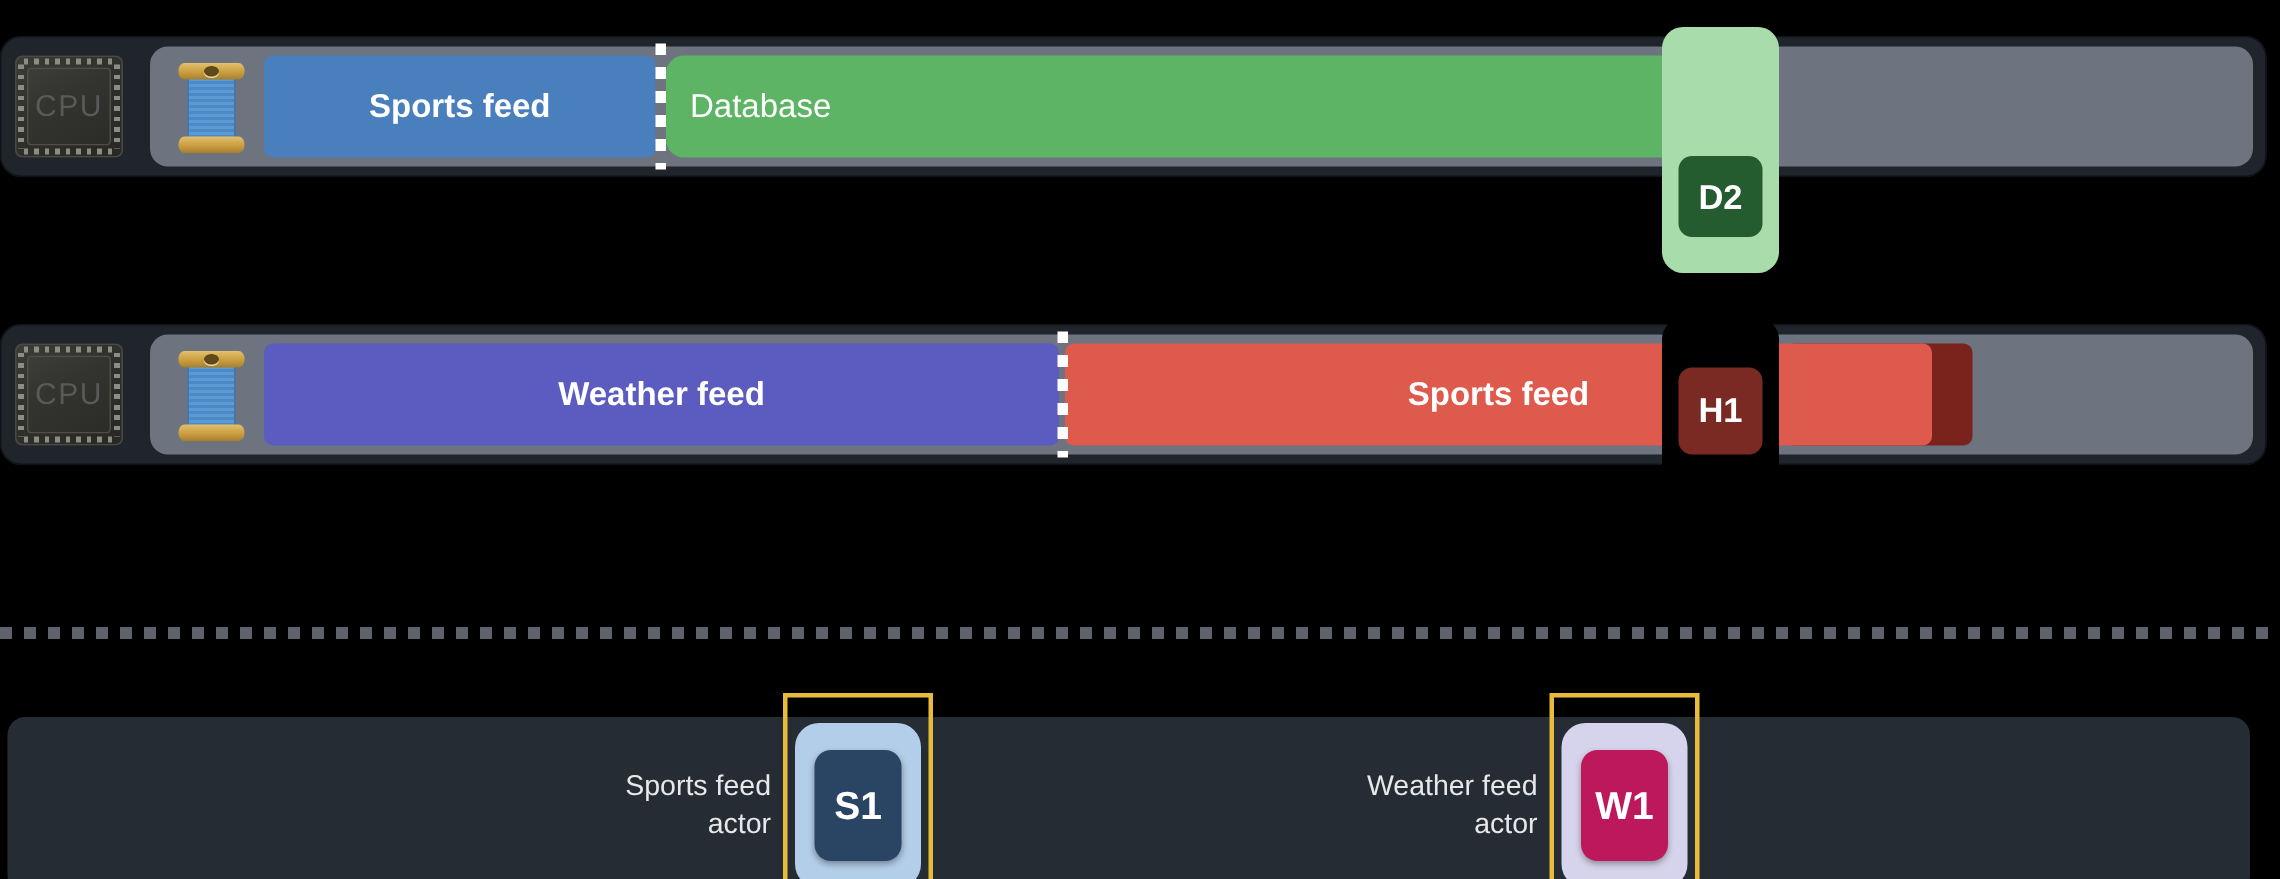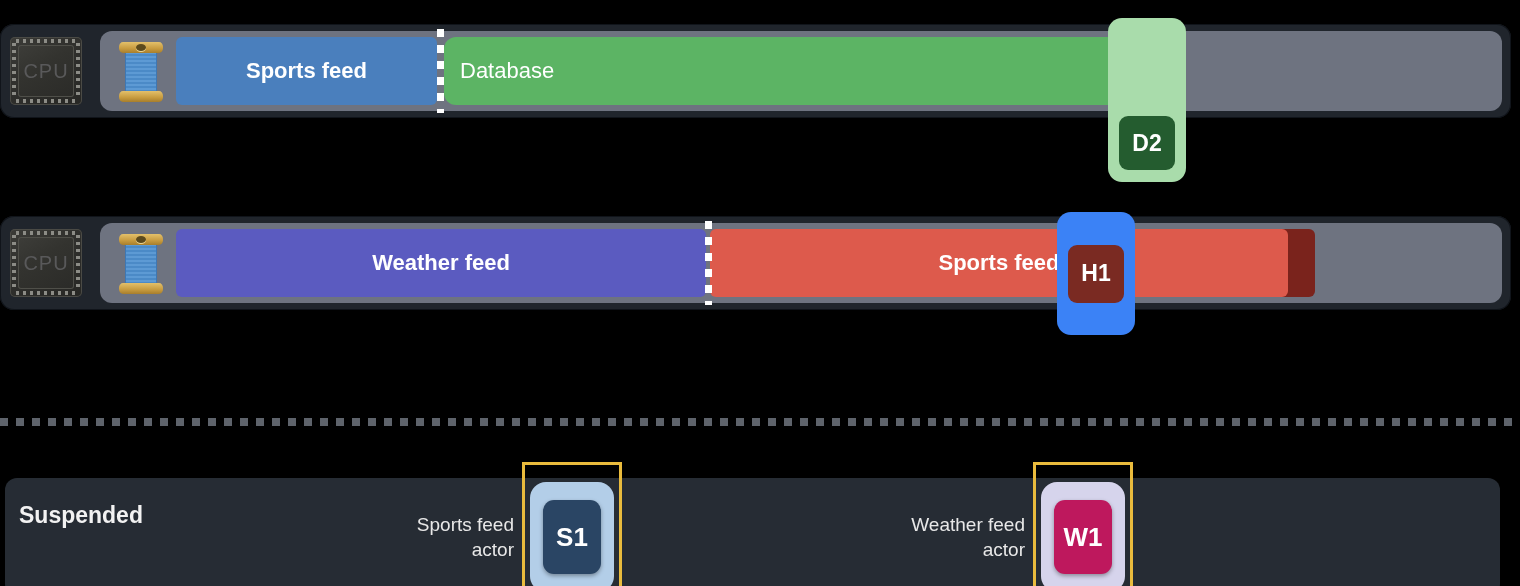--- a/index.html
+++ b/index.html
@@ -193,21 +193,21 @@
       <div class="lane center" id="lane-0-0" style="left: 76px; width: 261px; background: rgb(74, 127, 189);">
         <span>Sports feed</span>
       </div>
       <div class="lane left" id="lane-0-1" style="left: 344px; width: 742px; background: rgb(92, 180, 100); border-radius: 12px;">
         <span>Database</span>
       </div>
 
       <div class="divider" id="divider-0" style="left: 337px;"></div>
     </div>
 
-    <div class="badge-halo" id="halo-0" style="background: rgb(169, 220, 171); left: 1108px; top: -6px; width: 78px; height: 164px; padding-bottom: 12px;">
+    <div class="badge-halo" id="halo-0" style="background: rgb(169, 220, 171); left: 1108px; top: -6px; width: 78px; height: 164px; padding-bottom: 24px;">
       <div class="badge" id="badge-0" style="background: rgb(36, 92, 47); width: 56px; height: 54px;">
         <span>D2</span>
       </div>
     </div>
   </div>
 
   <div class="track-row" id="track-row-1">
     <div class="cpu-icon">
       <div class="die"></div>
       <div class="pins">
@@ -231,32 +231,31 @@
         <span>Weather feed</span>
       </div>
       <div class="lane center" id="lane-1-2" style="left: 1090px; width: 125px; background: rgb(122, 35, 28);"></div>
       <div class="lane center" id="lane-1-1" style="left: 610px; width: 578px; background: rgb(221, 90, 76);">
         <span>Sports feed</span>
       </div>
 
       <div class="divider" id="divider-1" style="left: 605px;"></div>
     </div>
 
-    <div class="badge-halo" id="halo-1" style="background: #3b82f6; left: 1057px; top: -4px; height: 123px; width: 78px; align-items: center;">
+    <div class="badge-halo" id="halo-1" style="background: #000000; left: 1108px; top: -4px; height: 123px; width: 78px; align-items: center;">
       <div class="badge" id="badge-1" style="background: rgb(122, 42, 34); width: 56px; height: 58px;">
         <span>H1</span>
       </div>
     </div>
   </div>
 
   <div class="hsep"></div>
 
   <div id="suspended-panel">
     <div class="panel-title">
-      <div>Suspended</div>
     </div>
 
     <div class="actor-label" id="actor-label-0" style="left: 309px; top: 34px; width: 200px;">
       <div>Sports feed</div>
       <div>actor</div>
     </div>
     <div class="actor-capsule" id="actor-capsule-0" style="left: 525px; top: 4px; width: 84px; height: 110px; background: rgb(179, 206, 232);">
       <div class="actor-badge" id="actor-badge-0" style="background: rgb(42, 69, 100);">
         <span>S1</span>
       </div>

